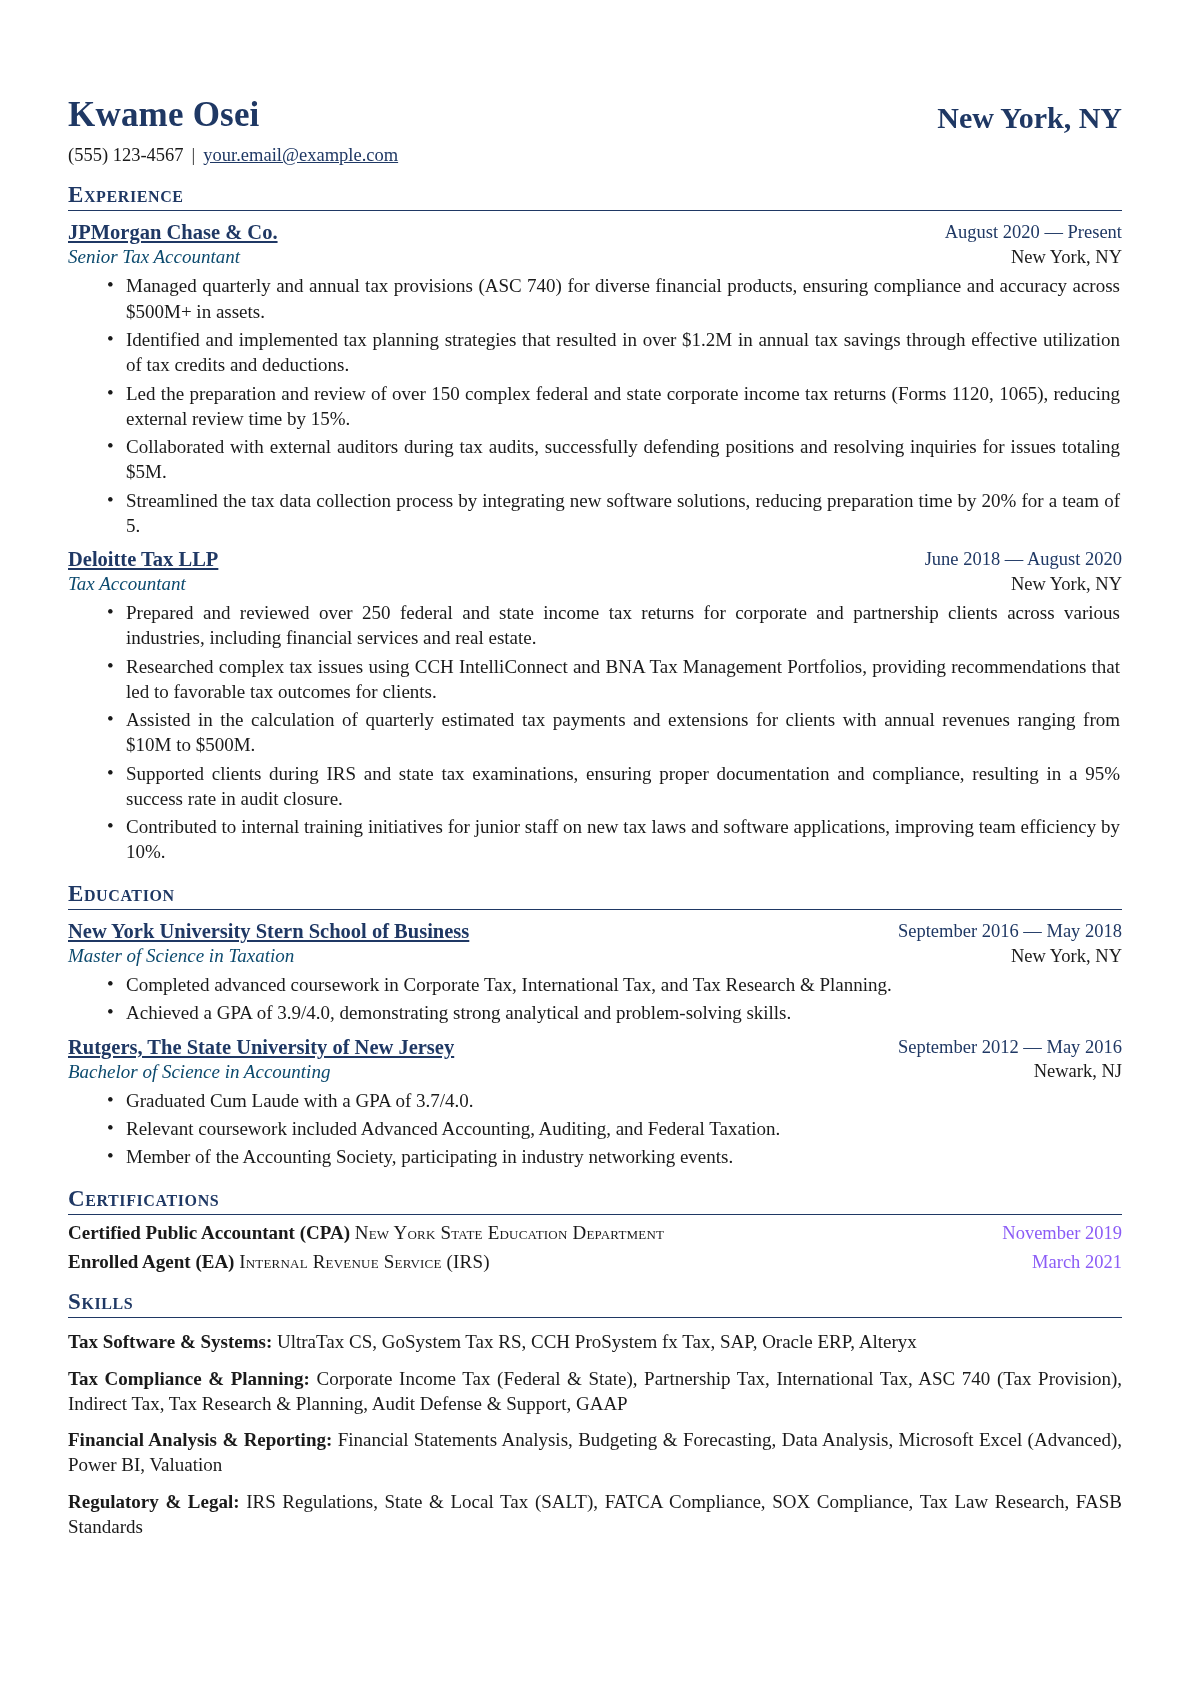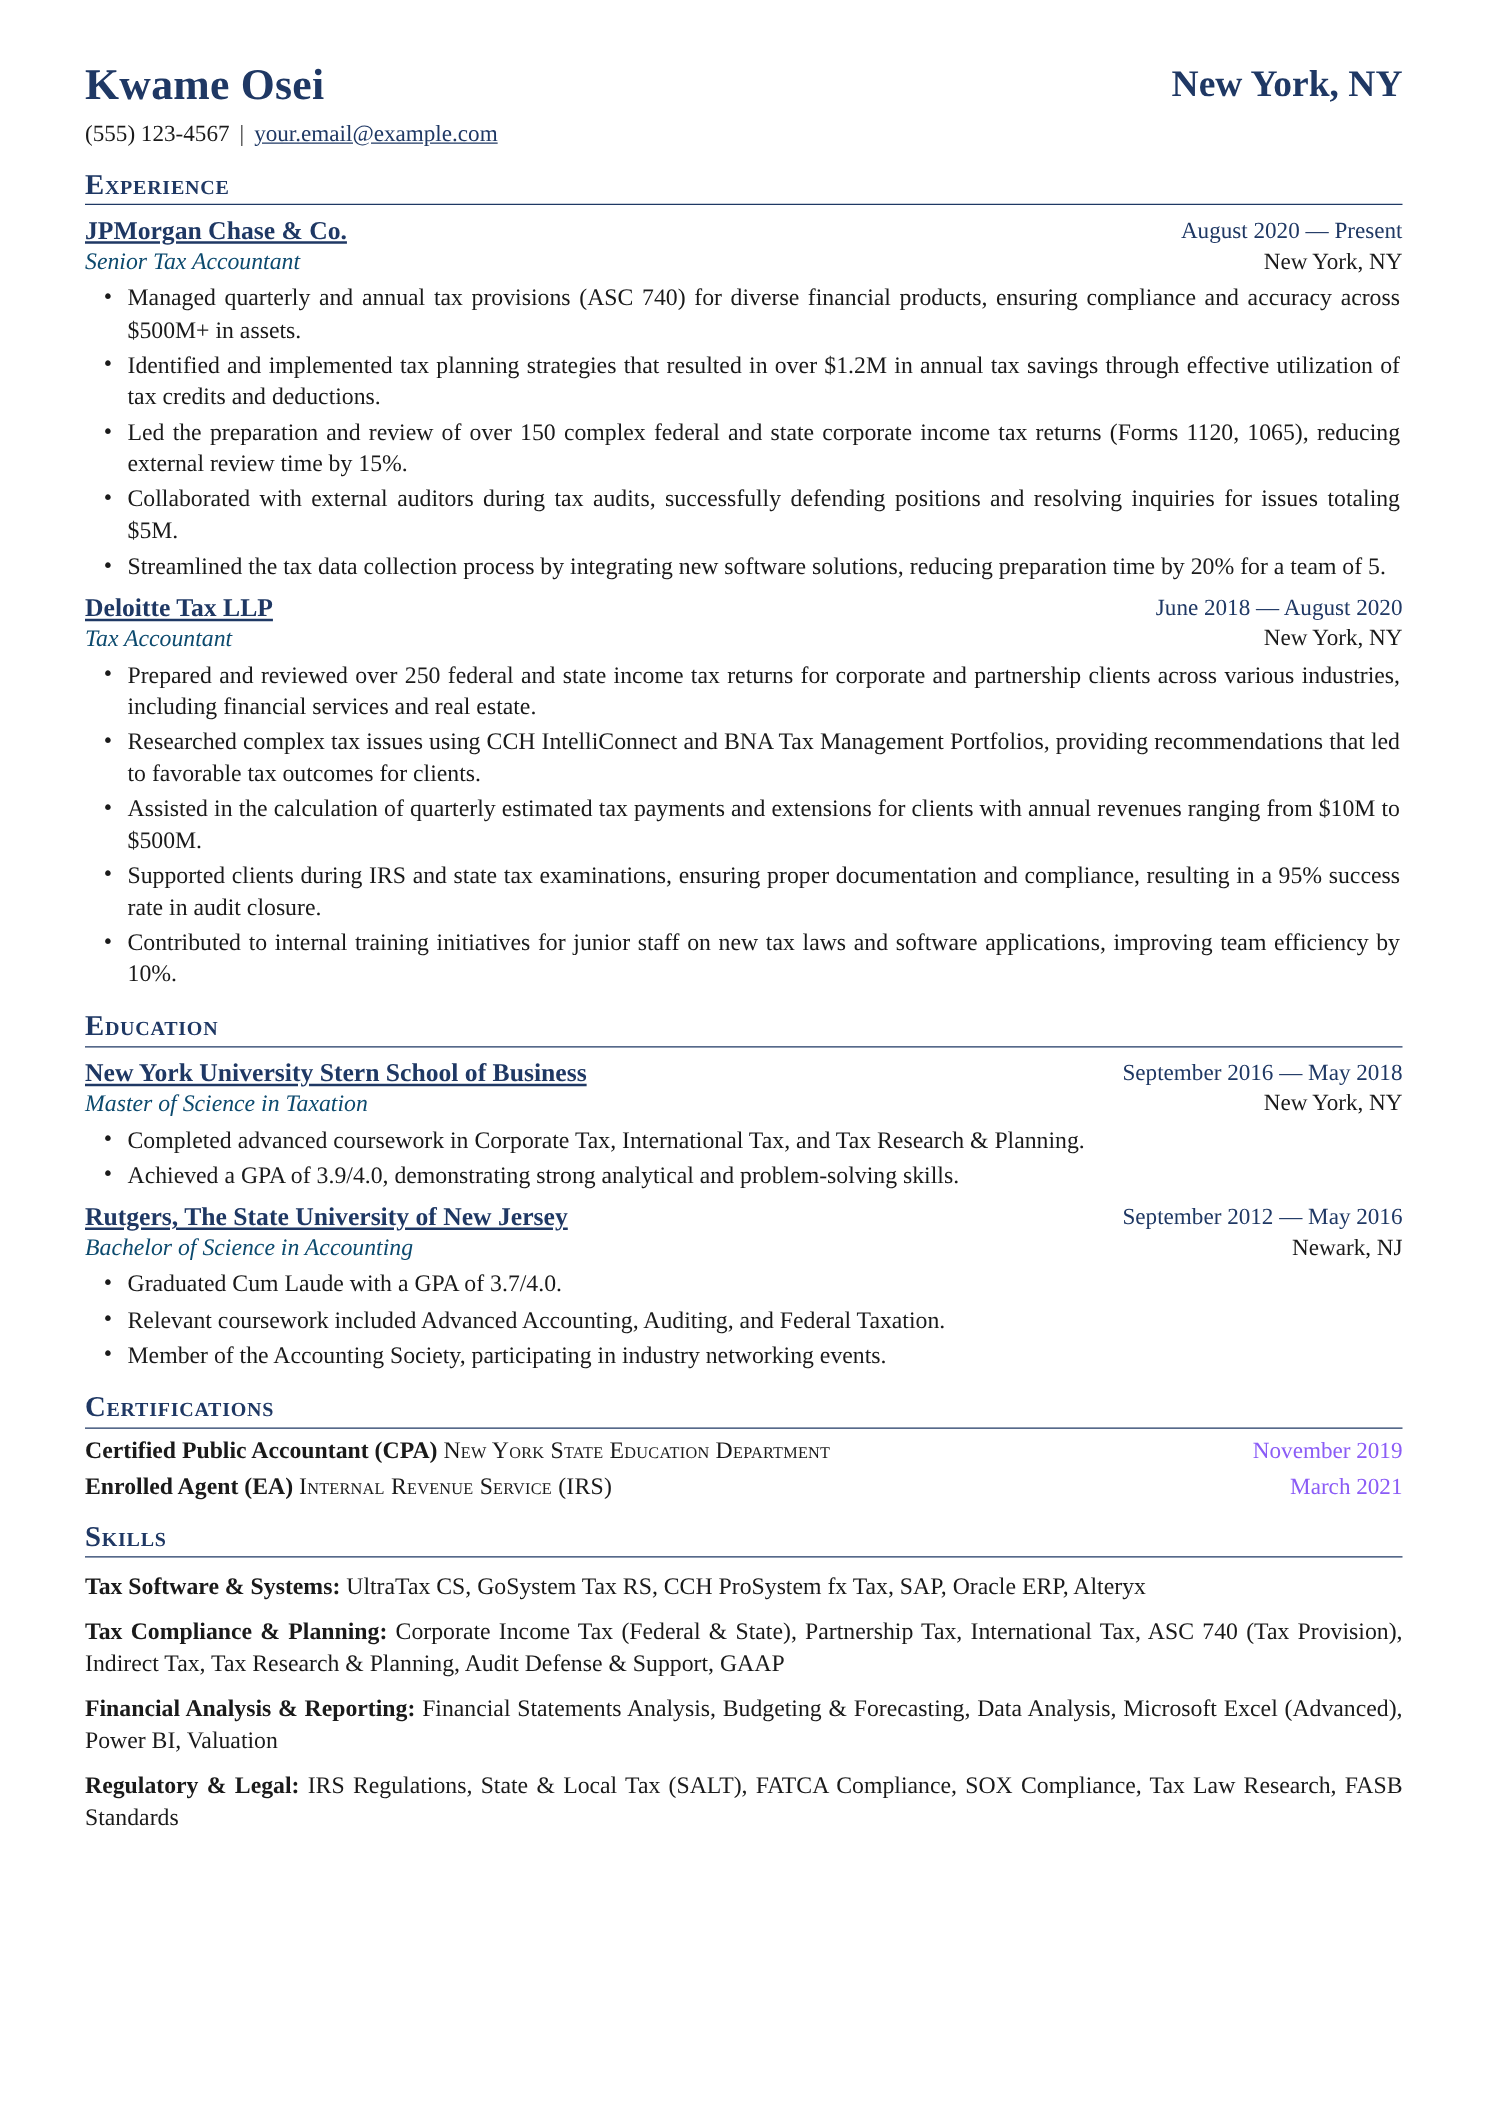--- a/index.html
+++ b/index.html
@@ -16,22 +16,23 @@
   .page {
     width: 1190px;
     min-height: 1683px;
     box-sizing: border-box;
     padding: 48px 68px 40px 68px;
     background: #ffffff;
   }
   
   .header-row {
     display: flex;
-    align-items: center;
+    align-items: flex-end;
     justify-content: space-between;
+    margin-top: 47px;
   }
   .name {
     font-size: 35px;
     font-weight: bold;
     color: #1f3864;
     letter-spacing: 0.2px;
   }
   .location-top {
     font-size: 30px;
     font-weight: bold;
@@ -99,20 +100,21 @@
     padding-left: 34px;
     list-style: none;
   }
   ul.bullets li {
     position: relative;
     font-size: 19px;
     line-height: 1.33;
     margin-bottom: 3px;
     text-align: justify;
     padding-right: 2px;
+    margin-left: 24px;
   }
   ul.bullets li::before {
     content: "\2022";
     position: absolute;
     left: -19px;
     top: -1px;
     font-size: 19px;
   }
   
   .cert-row {

